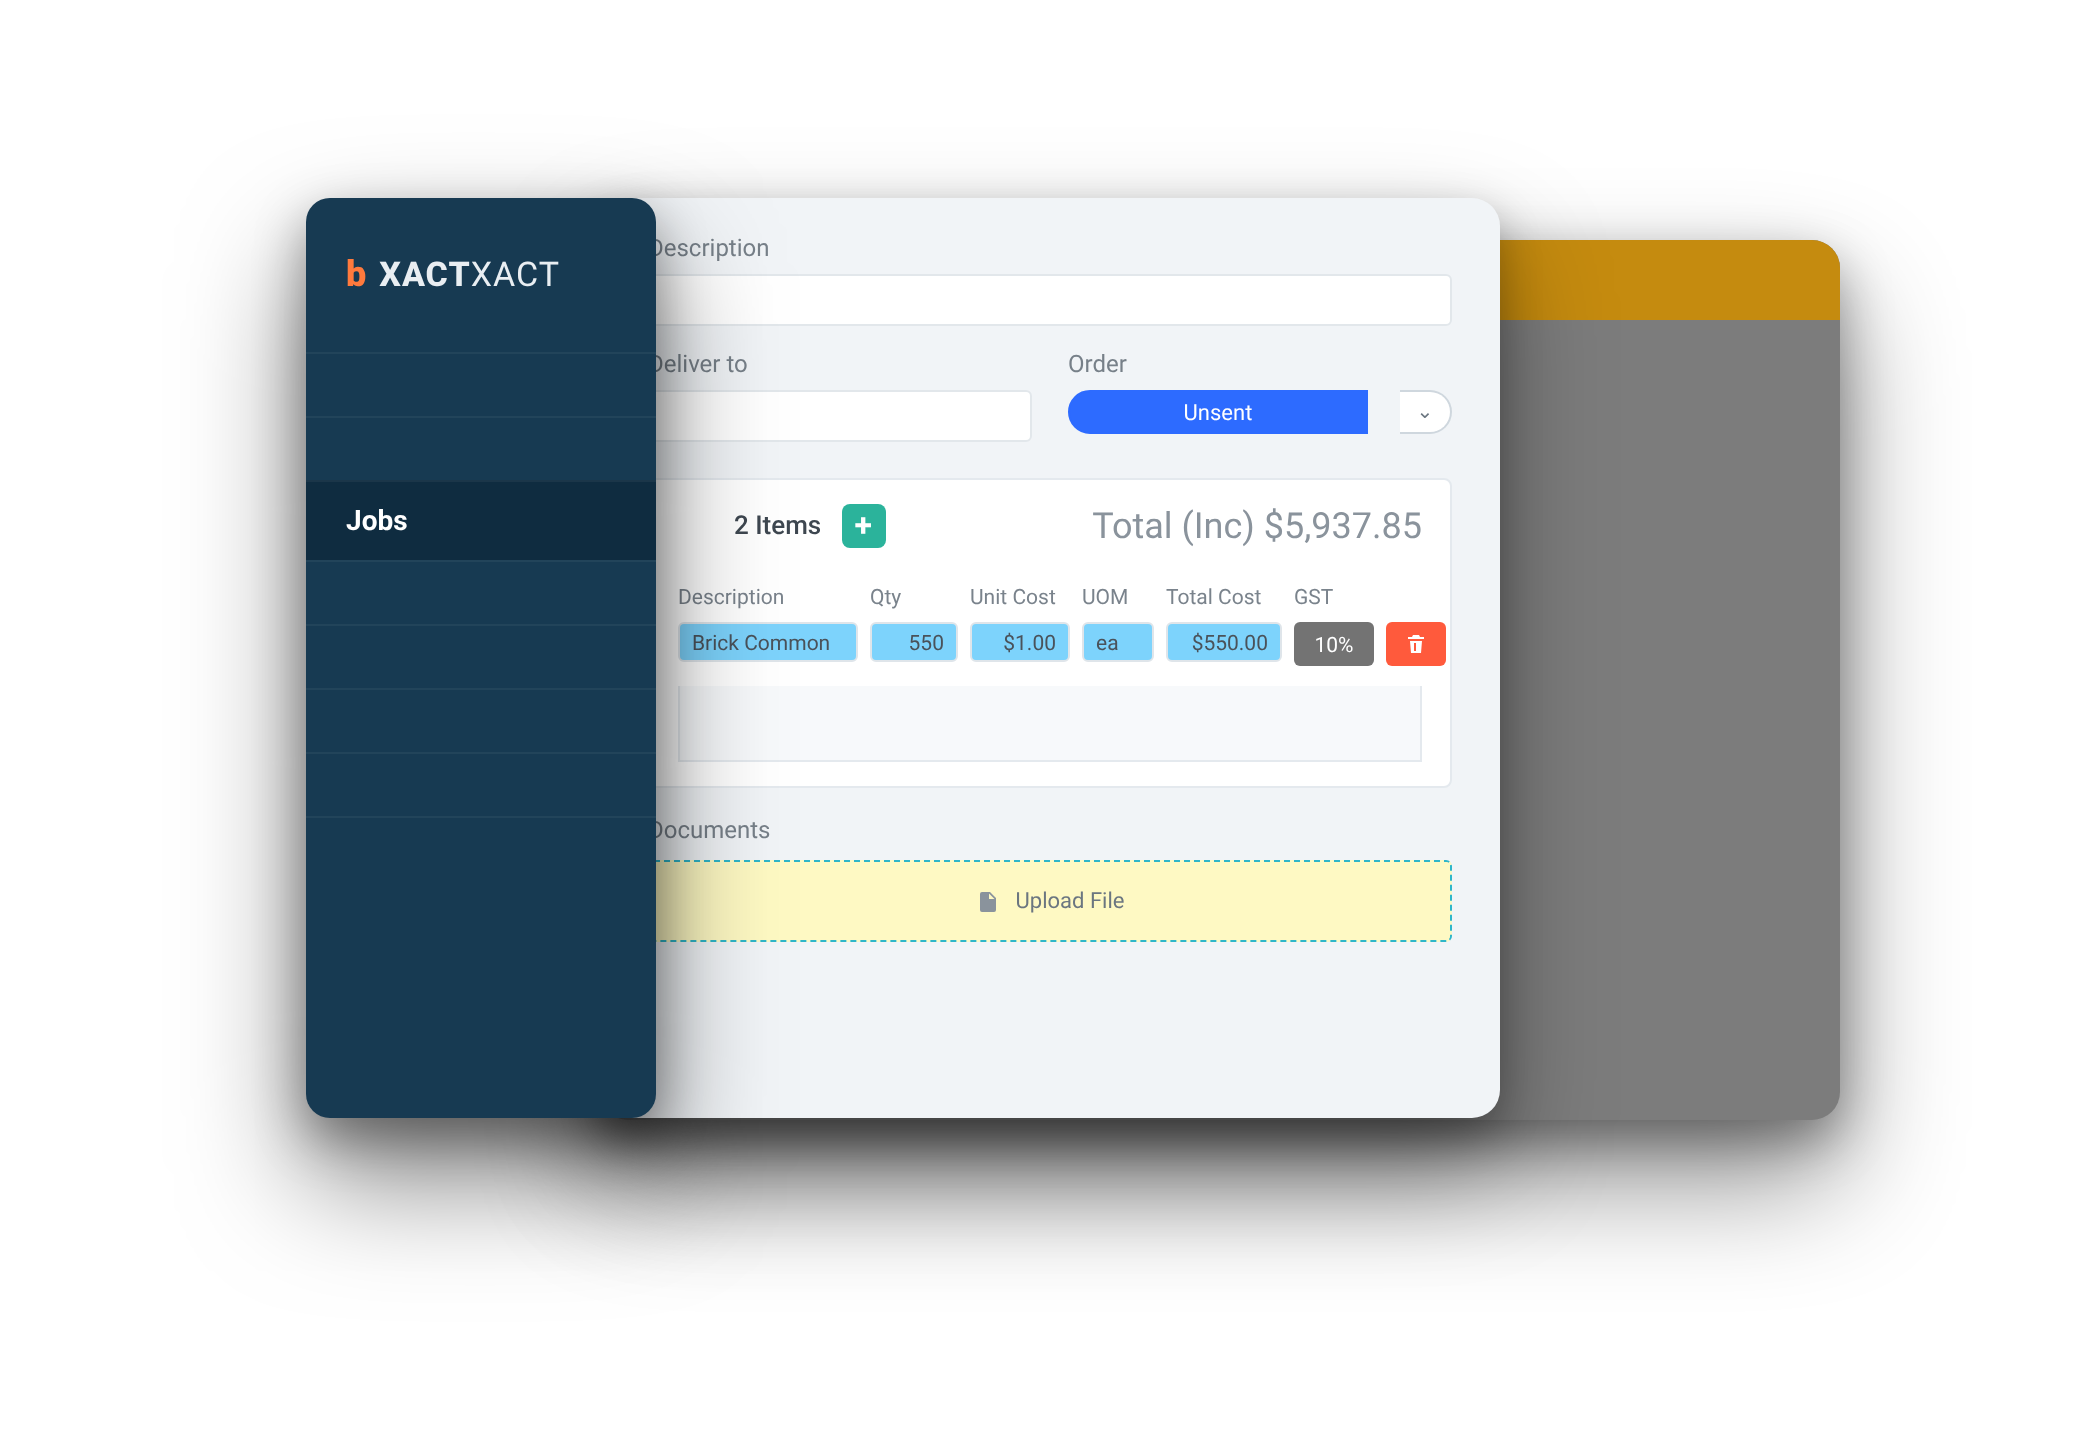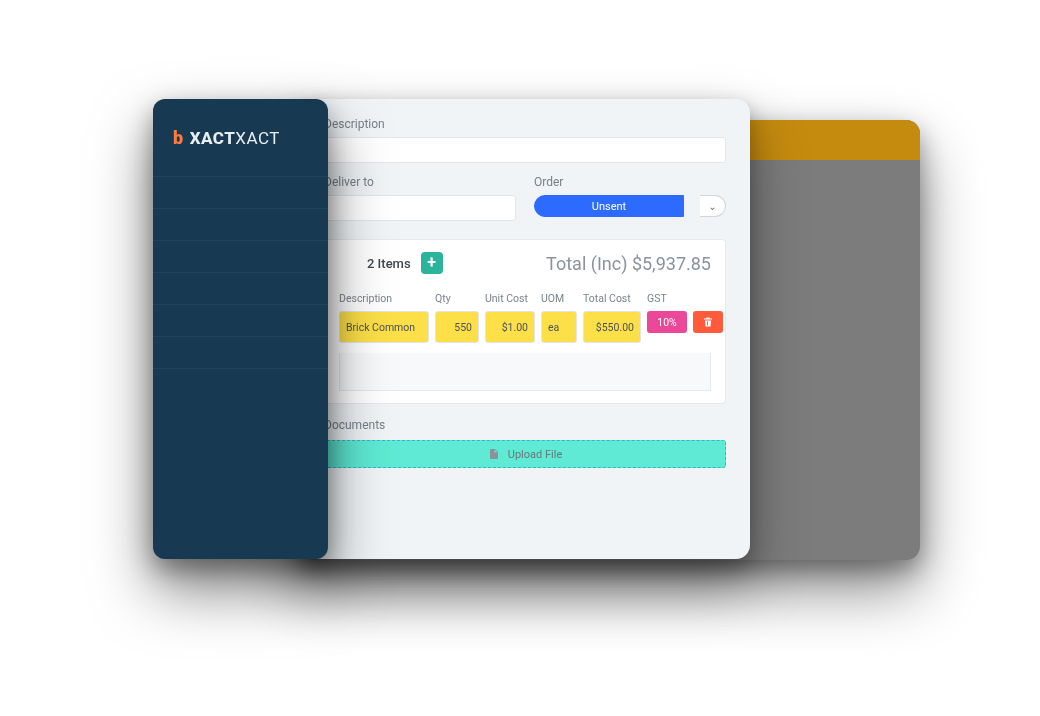--- a/index.html
+++ b/index.html
@@ -84,51 +84,51 @@
 
   .grid {
     display:grid;
     grid-template-columns: 90px 44px 50px 36px 58px 40px 30px;
     gap: 6px;
     padding: 6px 14px 10px 14px;
     font-size: 10.5px; color:#7a838c;
   }
   .grid .hdr { font-size: 10.5px; color:#7a838c; }
   .grid .cell {
-    height:32px; background:#fde047; border:1px solid #dfe5ea; border-radius:3px;
+    height:20px; background:#7dd3fc; border:1px solid #dfe5ea; border-radius:3px;
     font-size:10.5px; color:#4a525a; display:flex; align-items:center; padding:0 6px;
   }
   .grid .num { justify-content:flex-end; }
   .gst-badge {
-    height:22px; background:#ec4899; color:#fff; border-radius:3px;
+    height:22px; background:#737373; color:#fff; border-radius:3px;
     display:flex; align-items:center; justify-content:center; font-size:10.5px;
   }
   .del-btn {
     height:22px; background:#ff5a3c; border-radius:3px;
     display:flex; align-items:center; justify-content:center;
   }
   .del-btn svg { width:12px; height:12px; fill:#fff; }
 
   .spacer-row {
     margin: 0 14px 12px 14px;
     height: 38px;
     border:1px solid #e4e9ee;
     border-top:none;
     background:#f7f9fb;
   }
 
   .docs-label { margin-top: 14px; font-size:12px; color:#778089; margin-bottom:8px;}
   .upload-box {
     border: 1px dashed #2fb6c9;
     border-radius: 3px;
-    height: 28px;
+    height: 41px;
     display:flex; align-items:center; justify-content:center;
     gap:8px;
     font-size: 11px; color:#6b7680;
-    background:#5eead4;
+    background:#fef9c3;
   }
 
   
   .sidebar {
     position:absolute;
     left: 153px; top: 99px;
     width: 175px; height: 460px;
     background: #173a52;
     border-radius: 12px;
     box-shadow: 0 30px 60px rgba(0,0,0,.5), 0 10px 25px rgba(0,0,0,.35);
@@ -246,20 +246,23 @@
   </div>
 
   <div class="sidebar">
     <div class="brand">
       <span class="b">b</span>
       <span><span>XACT</span><span class="thin">XACT</span></span>
     </div>
     <div class="navstack">
       <div class="navitem"></div>
       <div class="navitem"></div>
+      <div class="navitem active">
+        <span>Jobs</span>
+      </div>
       <div class="navitem"></div>
       <div class="navitem"></div>
       <div class="navitem"></div>
       <div class="navitem"></div>
       <div class="navitem"></div>
     </div>
   </div>
 </div>
 
 </body></html>

